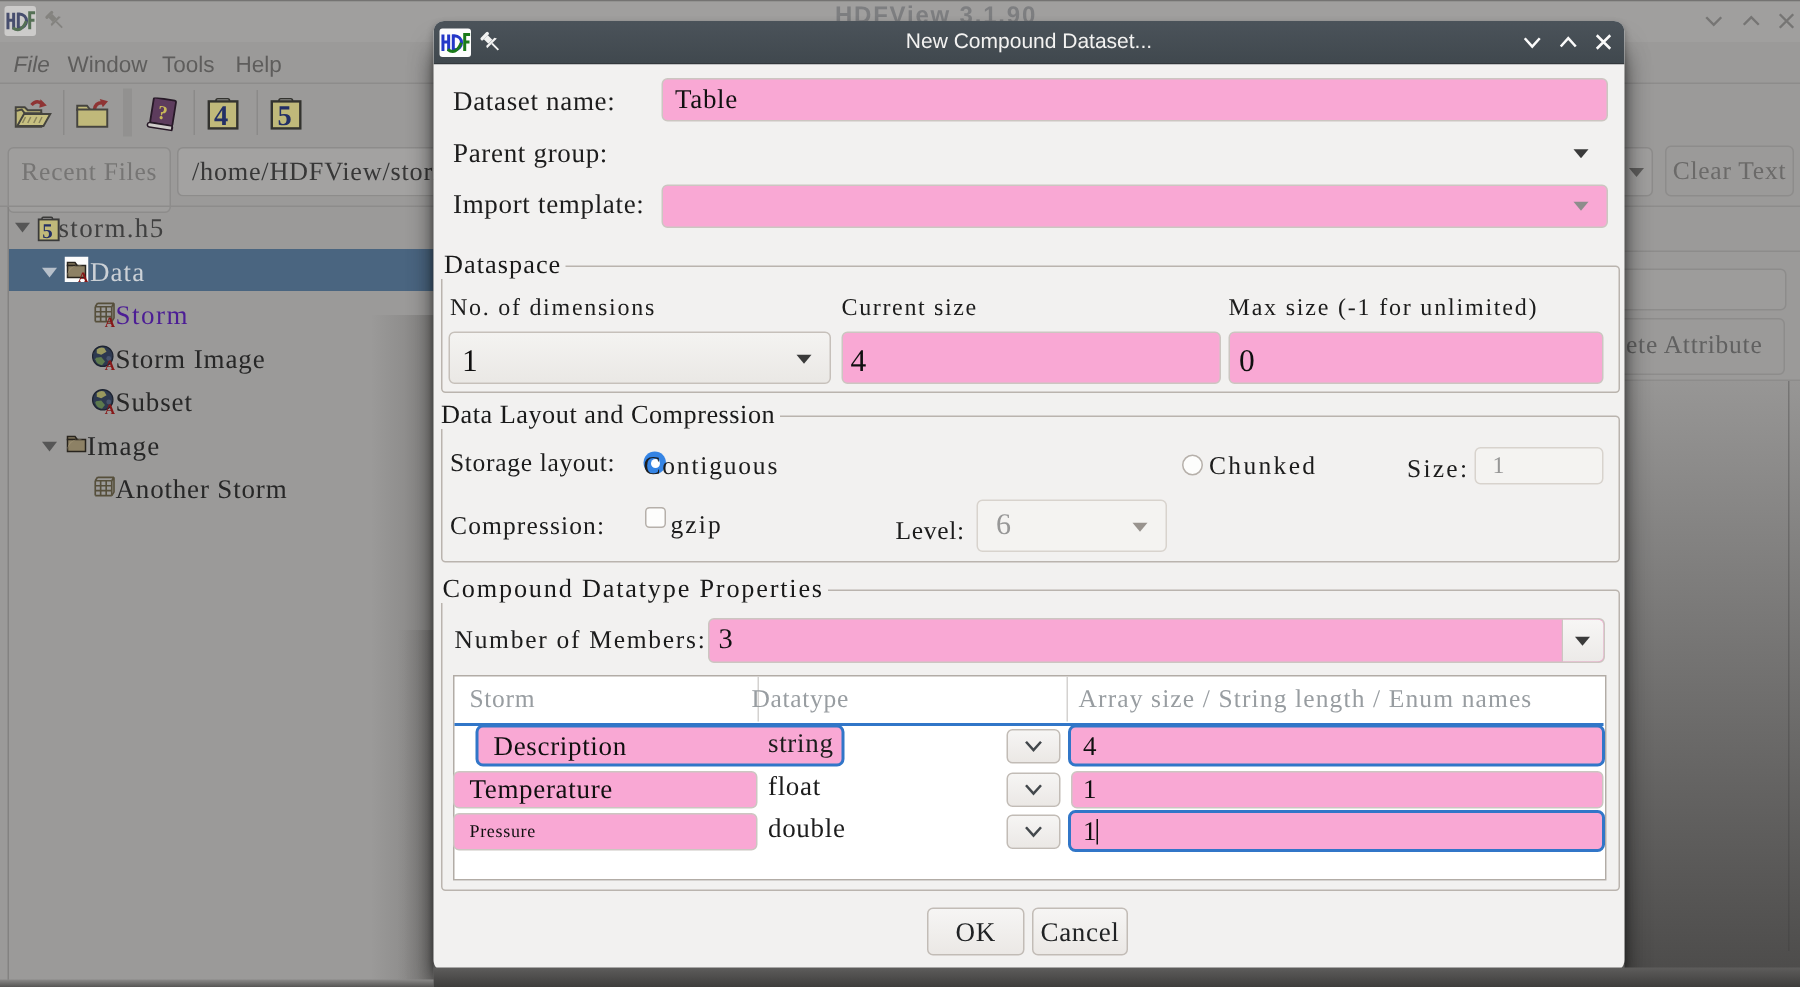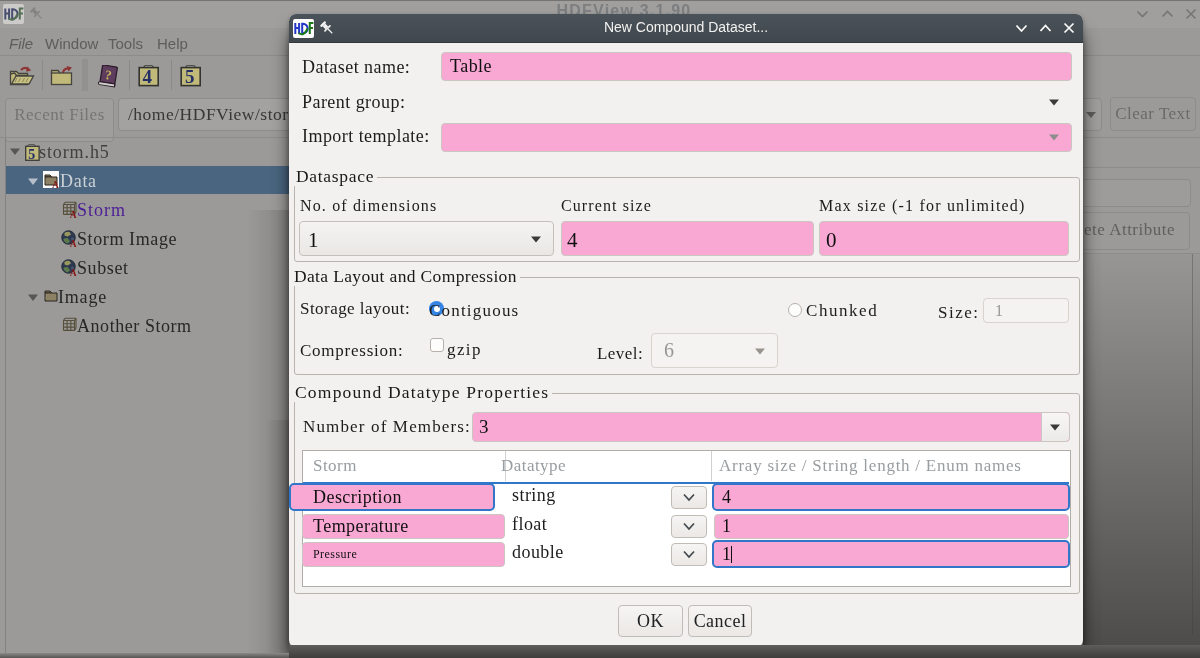--- a/index.html
+++ b/index.html
@@ -269,21 +269,21 @@
     </svg>
 
   <div class="a" style="left:13px;top:436px;width:769px;height:137px;background:#fff;border:1px solid #b2aca6;"></div>
   <div class="a" style="left:216px;top:437px;width:1px;height:30px;background:#d4d2d0;"></div>
   <div class="a" style="left:422px;top:437px;width:1px;height:30px;background:#d4d2d0;"></div>
   <div class="a" style="left:24px;top:442px;font-size:17px;color:#989da1;letter-spacing:0.45px;">Storm</div>
   <div class="a" style="left:212px;top:442px;font-size:17px;color:#989da1;letter-spacing:0.45px;">Datatype</div>
   <div class="a" style="left:430px;top:442px;font-size:17px;color:#989da1;letter-spacing:0.75px;">Array size / String length / Enum names</div>
   <div class="a" style="left:14px;top:468px;width:766px;height:2px;background:#3176c8;"></div>
 
-  <div class="inp focus" style="left:0;top:469px;width:206px;height:28px;font-size:18px;line-height:24px;padding-left:22px;border-radius:5px;">Description</div>
+  <div class="inp focus" style="left:28px;top:469px;width:246px;height:28px;font-size:18px;line-height:24px;padding-left:10px;border-radius:5px;">Description</div>
   <div class="a lbl" style="left:223px;top:471px;font-size:18px;">string</div>
   <div class="btn" style="left:382px;top:472px;width:36px;height:23px;"></div>
   <svg class="a" style="left:393px;top:479px;" width="14" height="9" viewBox="0 0 14 9">
       <path d="M2 1.5 L7 7 L12 1.5" stroke="#43484c" stroke-width="1.7" fill="none"></path>
     </svg>
   <div class="inp focus" style="left:423px;top:469px;width:358px;height:28px;font-size:18px;line-height:24px;padding-left:8px;border-radius:5px;">4</div>
 
   <div class="inp" style="left:13px;top:500px;width:203px;height:25px;font-size:18px;line-height:23px;padding-left:10px;">Temperature</div>
   <div class="a lbl" style="left:223px;top:500px;font-size:18px;">float</div>
   <div class="btn" style="left:382px;top:501px;width:36px;height:23px;"></div>

